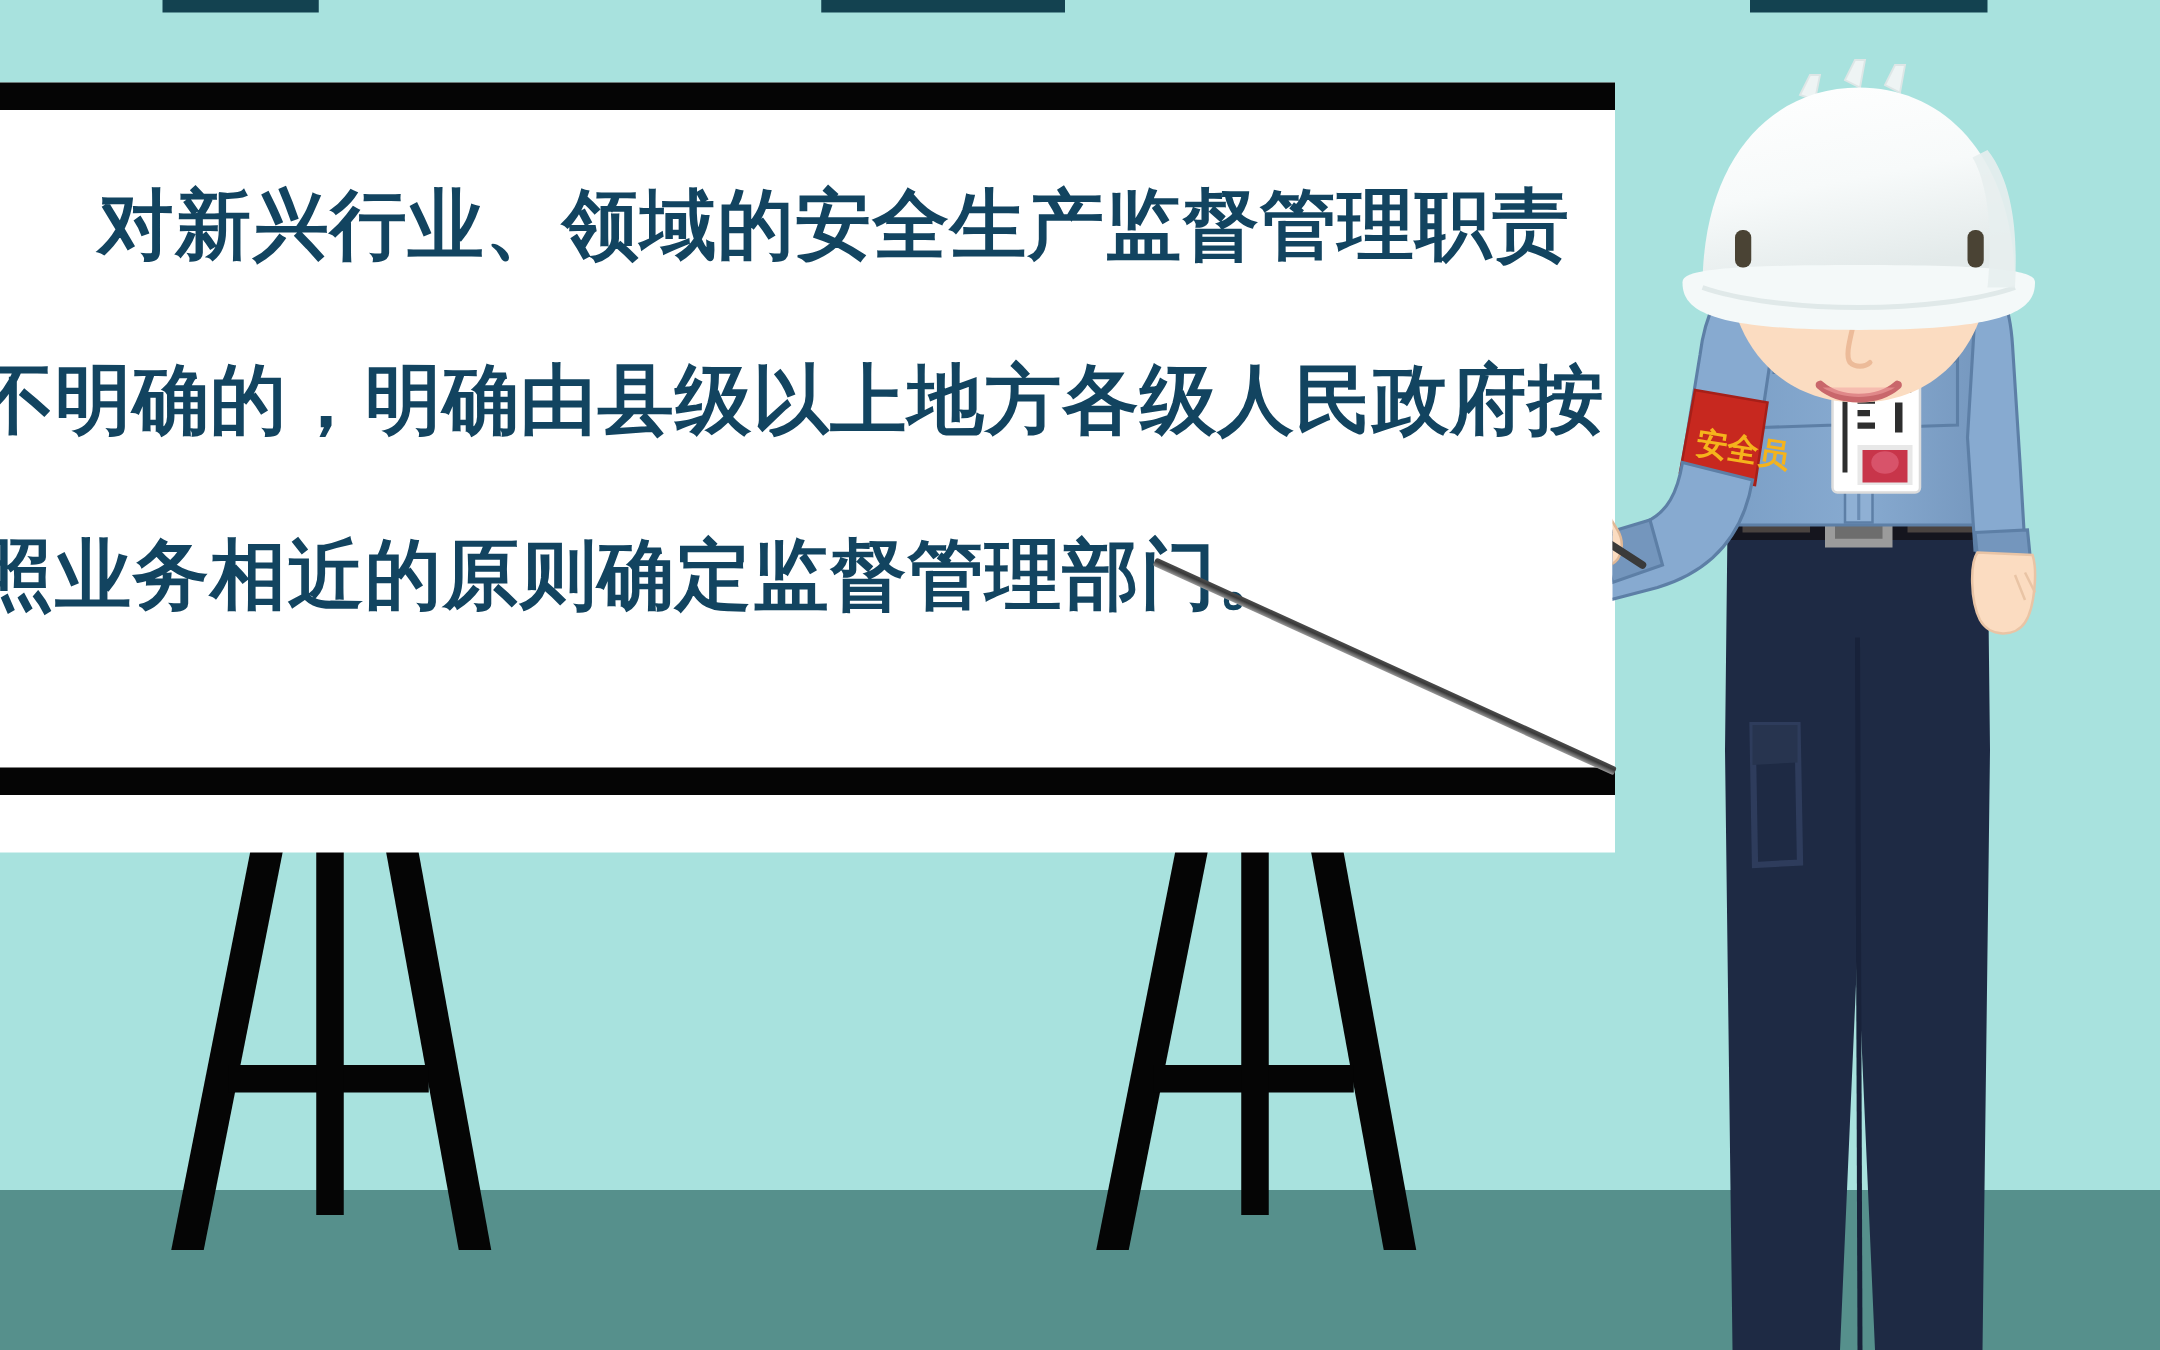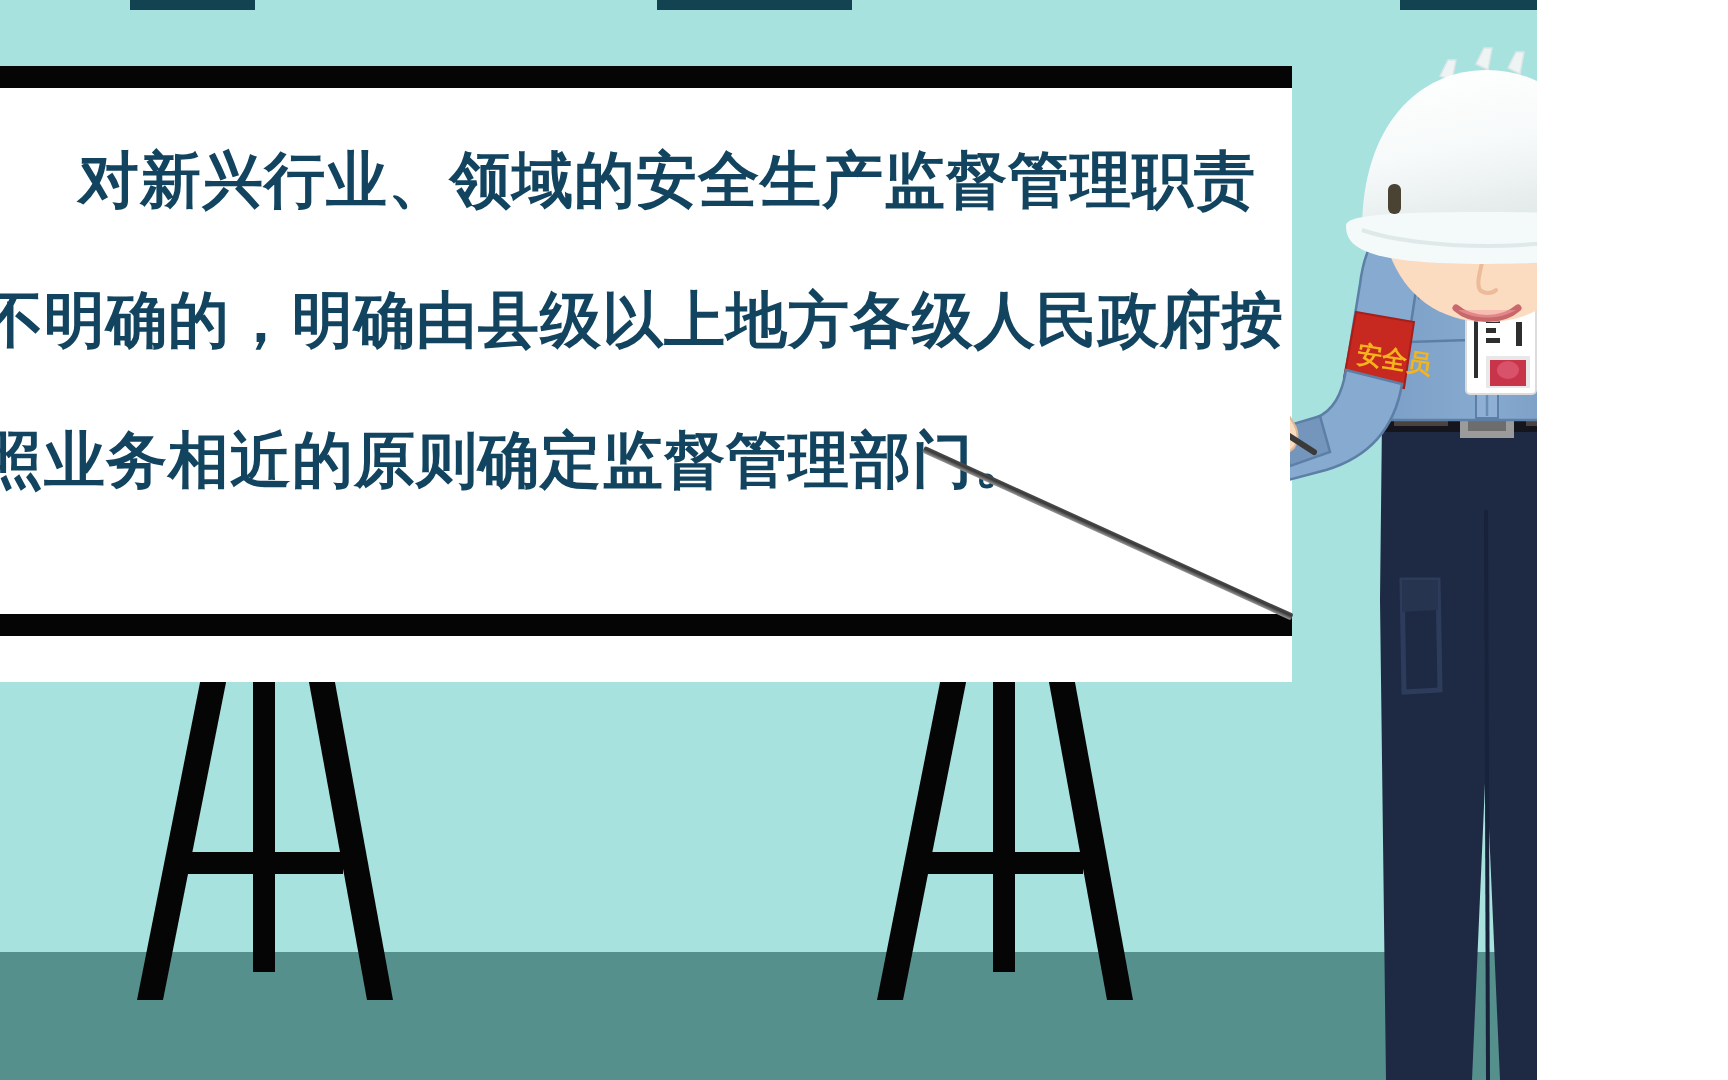--- a/index.html
+++ b/index.html
@@ -2,21 +2,21 @@
 <html><head>
 <meta charset="utf-8">
 <style>
   html, body {
     margin: 0;
     padding: 0;
     background: #ffffff;
   }
   #stage {
     position: relative;
-    width: 1537px;
+    width: 1728px;
     height: 1080px;
     overflow: hidden;
     font-family: "Liberation Sans", "DejaVu Sans", sans-serif;
     background: #a8e2de;
   }
 
   
   .bg-wall {
     position: absolute;
     left: 0; top: 0;

